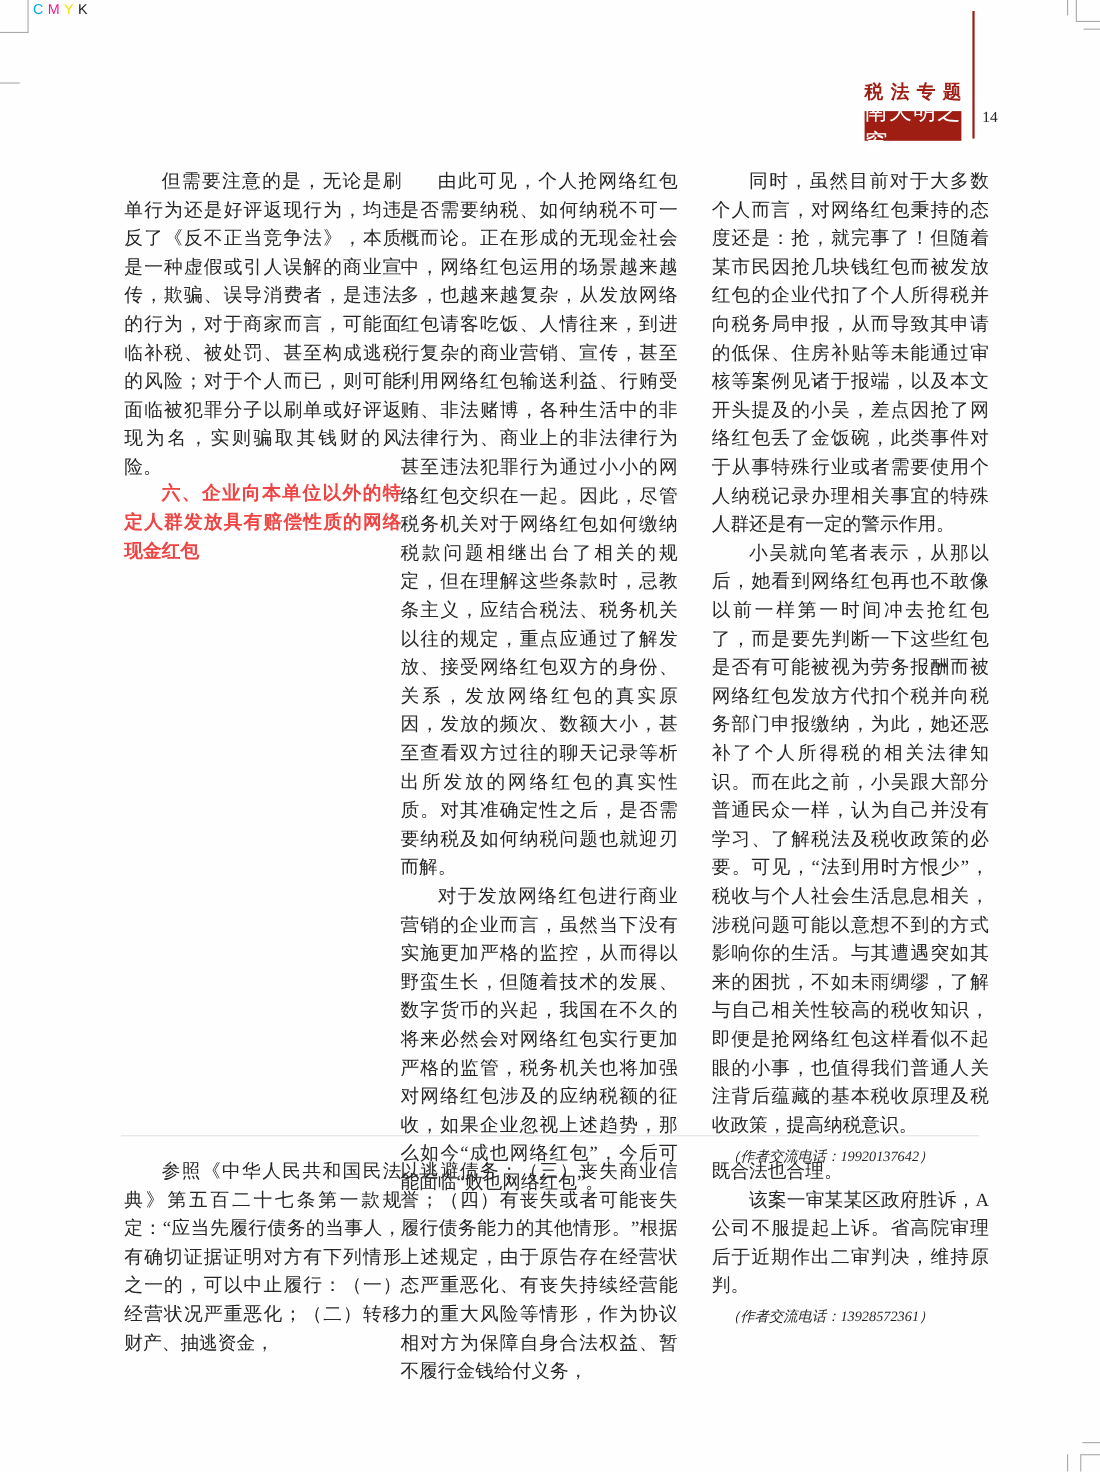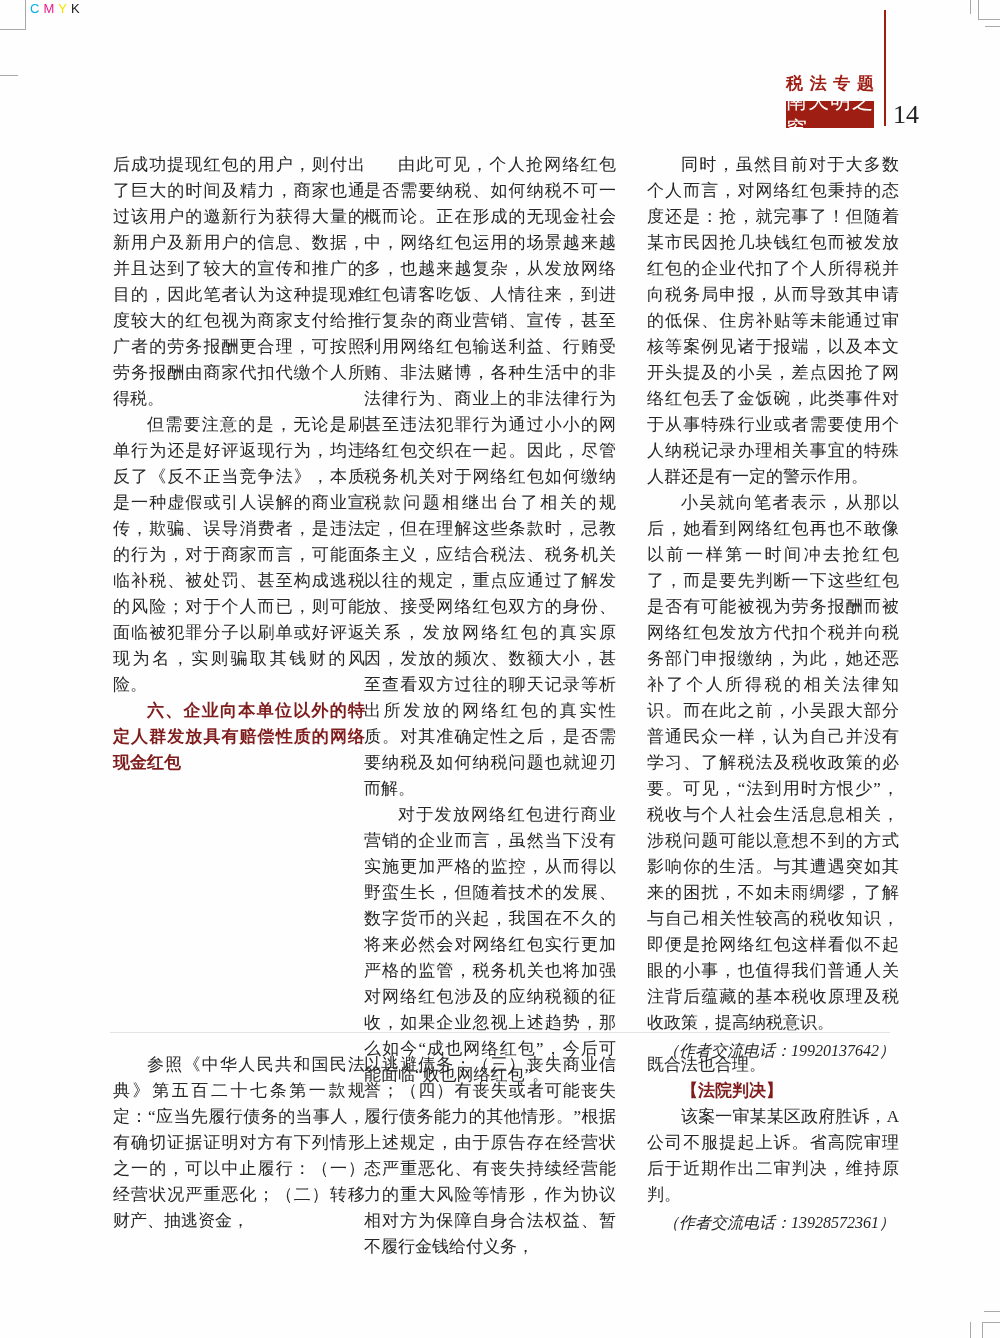--- a/index.html
+++ b/index.html
@@ -15,34 +15,34 @@
   .c-c{color:var(--cmyk-c);} .c-m{color:var(--cmyk-m);} .c-y{color:var(--cmyk-y);} .c-k{color:var(--cmyk-k);}
 
   
   .topic{position:absolute;left:786px;top:72px;width:88px;text-align:justify;text-align-last:justify;
          color:var(--accent);font-weight:bold;font-size:17px;
          font-family:Liberation Sans, sans-serif;}
   .window-box{position:absolute;left:786px;top:101px;width:88px;height:27px;background:var(--accent);
          color:#fff;font-size:21px;display:flex;align-items:center;justify-content:center;
          letter-spacing:1px;font-family:"Liberation Serif",serif;}
   .head-vline{position:absolute;left:884px;top:10px;width:2px;height:116px;background:var(--accent);}
-  .page-number{position:absolute;left:893px;top:100px;font-size:26px;color:#222;
+  .page-number{position:absolute;left:893px;top:100px;font-size:14px;color:#222;
          font-family:"Liberation Serif",serif;}
 
   
   .col{position:absolute;width:252px;}
   .col-1{left:113px;} .col-2{left:364px;} .col-3{left:647px;}
   .main-col{top:152px;height:862px;}
   .cont-col{top:1052px;height:262px;}
 
   .para{margin:0;font-size:17px;line-height:26px;text-align:justify;color:#262626;}
   .indent{text-indent:2em;}
-  .heading{font-family:Liberation Serif, serif;font-weight:bold;color:#7f1d1d;}
+  .heading{font-family:Liberation Mono, monospace;font-weight:bold;color:#ef4444;}
   .note{font-style:italic;font-size:16px;line-height:26px;}
-  .author{font-style:italic;font-size:16px;line-height:30px;text-indent:1em;color:#1f1f1f;}
+  .author{font-style:italic;font-size:13px;line-height:30px;text-indent:1em;color:#1f1f1f;}
 
   .divider{position:absolute;left:110px;top:1032px;width:780px;height:1px;background:#e3e3e3;}
 </style>
 </head>
 <body>
 
 <div class="page">
 
   <div class="mark-rect" style="left:-14px;top:-16px;width:38px;height:44px;"></div>
   <div class="mark" style="left:0;top:75px;width:18px;height:1px;"></div>
@@ -57,21 +57,20 @@
   <div class="mark" style="left:984px;top:1311px;width:16px;height:1px;"></div>
   <div class="mark" style="left:970px;top:1322px;width:1px;height:16px;"></div>
   <div class="mark-rect" style="left:982px;top:1322px;width:30px;height:28px;"></div>
 
   <div class="topic">税 法 专 题</div>
   <div class="window-box">南天明之窗</div>
   <div class="head-vline"></div>
   <div class="page-number">14</div>
 
   <div class="col col-1 main-col">
-      <p class="para ">后成功提现红包的用户，则付出了巨大的时间及精力，商家也通过该用户的邀新行为获得大量的新用户及新用户的信息、数据，并且达到了较大的宣传和推广的目的，因此笔者认为这种提现难度较大的红包视为商家支付给推广者的劳务报酬更合理，可按照劳务报酬由商家代扣代缴个人所得税。</p>
       <p class="para  indent">但需要注意的是，无论是刷单行为还是好评返现行为，均违反了《反不正当竞争法》，本质是一种虚假或引人误解的商业宣传，欺骗、误导消费者，是违法的行为，对于商家而言，可能面临补税、被处罚、甚至构成逃税的风险；对于个人而已，则可能面临被犯罪分子以刷单或好评返现为名，实则骗取其钱财的风险。</p>
       <p class="para heading indent">六、企业向本单位以外的特定人群发放具有赔偿性质的网络现金红包</p>
     </div>
   <div class="col col-2 main-col">
       <p class="para  indent">由此可见，个人抢网络红包是否需要纳税、如何纳税不可一概而论。正在形成的无现金社会中，网络红包运用的场景越来越多，也越来越复杂，从发放网络红包请客吃饭、人情往来，到进行复杂的商业营销、宣传，甚至利用网络红包输送利益、行贿受贿、非法赌博，各种生活中的非法律行为、商业上的非法律行为甚至违法犯罪行为通过小小的网络红包交织在一起。因此，尽管税务机关对于网络红包如何缴纳税款问题相继出台了相关的规定，但在理解这些条款时，忌教条主义，应结合税法、税务机关以往的规定，重点应通过了解发放、接受网络红包双方的身份、关系，发放网络红包的真实原因，发放的频次、数额大小，甚至查看双方过往的聊天记录等析出所发放的网络红包的真实性质。对其准确定性之后，是否需要纳税及如何纳税问题也就迎刃而解。</p>
       <p class="para  indent">对于发放网络红包进行商业营销的企业而言，虽然当下没有实施更加严格的监控，从而得以野蛮生长，但随着技术的发展、数字货币的兴起，我国在不久的将来必然会对网络红包实行更加严格的监管，税务机关也将加强对网络红包涉及的应纳税额的征收，如果企业忽视上述趋势，那么如今“成也网络红包”，今后可能面临“败也网络红包”。</p>
     </div>
   <div class="col col-3 main-col">
       <p class="para  indent">同时，虽然目前对于大多数个人而言，对网络红包秉持的态度还是：抢，就完事了！但随着某市民因抢几块钱红包而被发放红包的企业代扣了个人所得税并向税务局申报，从而导致其申请的低保、住房补贴等未能通过审核等案例见诸于报端，以及本文开头提及的小吴，差点因抢了网络红包丢了金饭碗，此类事件对于从事特殊行业或者需要使用个人纳税记录办理相关事宜的特殊人群还是有一定的警示作用。</p>
       <p class="para  indent">小吴就向笔者表示，从那以后，她看到网络红包再也不敢像以前一样第一时间冲去抢红包了，而是要先判断一下这些红包是否有可能被视为劳务报酬而被网络红包发放方代扣个税并向税务部门申报缴纳，为此，她还恶补了个人所得税的相关法律知识。而在此之前，小吴跟大部分普通民众一样，认为自己并没有学习、了解税法及税收政策的必要。可见，“法到用时方恨少”，税收与个人社会生活息息相关，涉税问题可能以意想不到的方式影响你的生活。与其遭遇突如其来的困扰，不如未雨绸缪，了解与自己相关性较高的税收知识，即便是抢网络红包这样看似不起眼的小事，也值得我们普通人关注背后蕴藏的基本税收原理及税收政策，提高纳税意识。</p>
@@ -81,18 +80,17 @@
   <div class="divider"></div>
 
   <div class="col col-1 cont-col">
       <p class="para  indent">参照《中华人民共和国民法典》第五百二十七条第一款规定：“应当先履行债务的当事人，有确切证据证明对方有下列情形之一的，可以中止履行：（一）经营状况严重恶化；（二）转移财产、抽逃资金，</p>
     </div>
   <div class="col col-2 cont-col">
       <p class="para ">以逃避债务；（三）丧失商业信誉；（四）有丧失或者可能丧失履行债务能力的其他情形。”根据上述规定，由于原告存在经营状态严重恶化、有丧失持续经营能力的重大风险等情形，作为协议相对方为保障自身合法权益、暂不履行金钱给付义务，</p>
     </div>
   <div class="col col-3 cont-col">
       <p class="para ">既合法也合理。</p>
-      <p class="para heading indent">【法院判决】</p>
       <p class="para  indent">该案一审某某区政府胜诉，A公司不服提起上诉。省高院审理后于近期作出二审判决，维持原判。</p>
       <p class="para author">（作者交流电话：13928572361）</p>
     </div>
 
 </div>
 
 </body></html>

